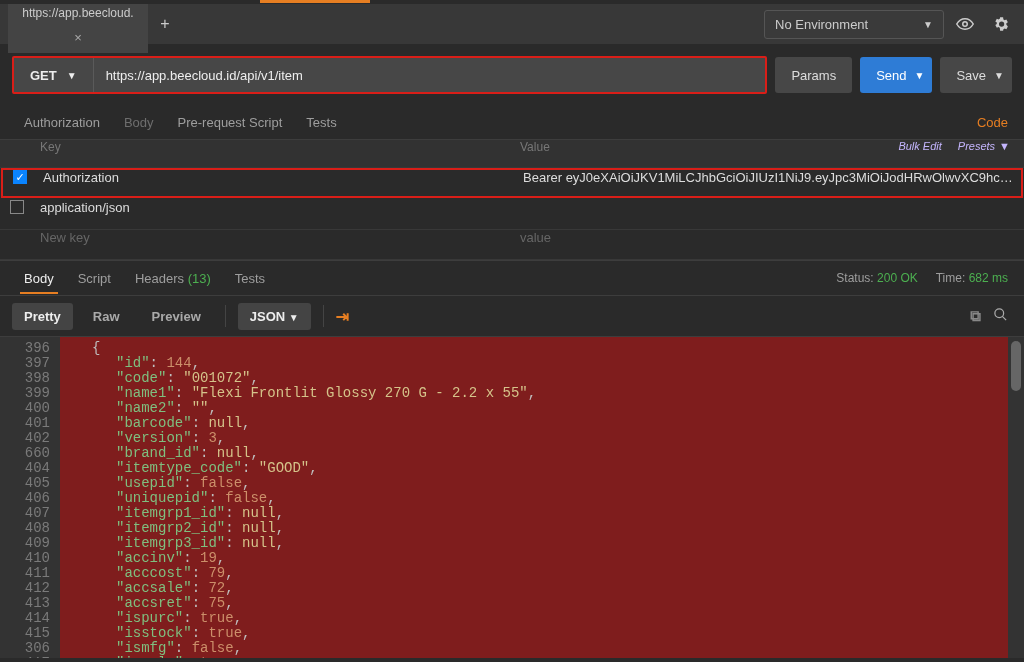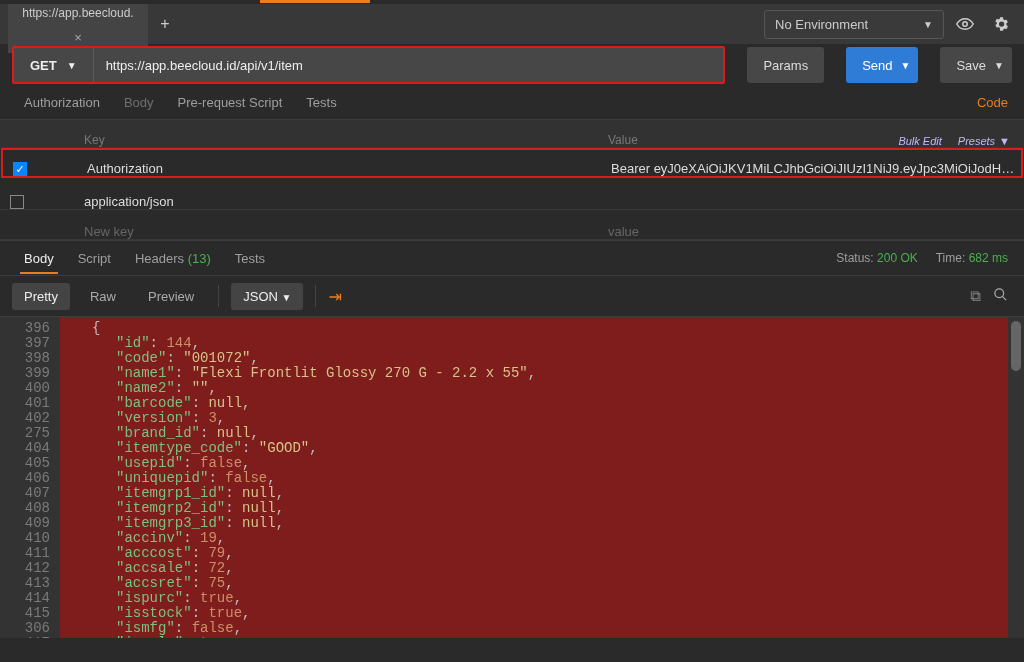--- a/index.html
+++ b/index.html
@@ -65,22 +65,22 @@
   }
   .iconbtn {
     width: 30px; height: 30px;
     display: flex; align-items: center; justify-content: center;
     color: #cccccc; cursor: pointer;
   }
 
   
   .reqbar {
     display: flex; align-items: center;
-    padding: 2px 12px;
-    gap: 22px;
+    padding: 12px 12px;
+    gap: 8px;
     background: #2a2a2a;
   }
   .url-wrap {
     flex: 1 1 auto;
     display: flex;
     border: 2px solid #d91e18;
     background: #474747;
     border-radius: 2px;
     height: 38px;
   }
@@ -138,24 +138,23 @@
     height: 2px; background: #e67e22;
   }
   .count { color: #4caf50; }
   .dim { color: #6e6e6e; }
   .flexfill { flex: 1; }
   .codelink { color: #e67e22; font-size: 13px; padding-right: 4px; cursor: pointer; }
 
   
   .headers-area { background: #2a2a2a; }
   .hdrrow {
-    display: flex; align-items: flex-end;
+    display: flex; align-items: flex-start;
     height: 30px;
     border-bottom: 1px solid #383838;
-    gap: 44px;
   }
   .hdr-check { width: 34px; display:flex; align-items:center; justify-content:center; }
   .hdr-key { flex: 0 0 480px; padding: 0 6px; color: #ddd; white-space: nowrap; overflow: hidden; text-overflow: ellipsis;}
   .hdr-val { flex: 1; padding: 0 6px; color: #ddd; white-space: nowrap; overflow: hidden; text-overflow: ellipsis;}
   .hdr-head .hdr-key, .hdr-head .hdr-val { color: #777; font-size: 12px; }
   .hdr-head { background: #323232; height: 28px; }
   .hdr-actions { display:flex; gap:16px; padding-right:14px; }
   .hdr-actions span { color: #c4b5fd; font-size: 11px; cursor: pointer; display:flex; align-items:center; gap:4px;font-style:italic; }
   .rowhl { border: 2px solid #d91e18; margin: 0 1px 2px 1px; height: 30px; }
   .placeholder { color: #666; }
@@ -182,20 +181,21 @@
     height:2px; background:#e67e22;
   }
   .status { display:flex; gap:18px; padding-right:4px; color:#9e9e9e; font-size:12px;}
   .status b { font-weight: normal; color:#4caf50; }
 
   
   .bodybar {
     display:flex; align-items:center;
     height: 40px; padding: 0 12px; gap: 8px;
     background:#2a2a2a;
+    font-weight:bold;
   }
   .pill {
     padding: 6px 12px;
     border-radius: 3px;
     color: #aaa; cursor:pointer; font-size:13px;
   }
   .pill.active { background:#444; color:#eee; }
   .vline { width:1px; height:22px; background:#444; margin: 0 4px; }
   .wrapicon { color:#e67e22; font-size:16px; cursor:pointer; }
   .baricons { display:flex; gap:12px; padding-right:4px;}
@@ -377,21 +377,21 @@
 
 <div class="codearea">
   <div class="gutter" id="gutter">
       <div>396</div>
       <div>397</div>
       <div>398</div>
       <div>399</div>
       <div>400</div>
       <div>401</div>
       <div>402</div>
-      <div>275</div>
+      <div>660</div>
       <div>404</div>
       <div>405</div>
       <div>406</div>
       <div>407</div>
       <div>408</div>
       <div>409</div>
       <div>410</div>
       <div>411</div>
       <div>412</div>
       <div>413</div>

